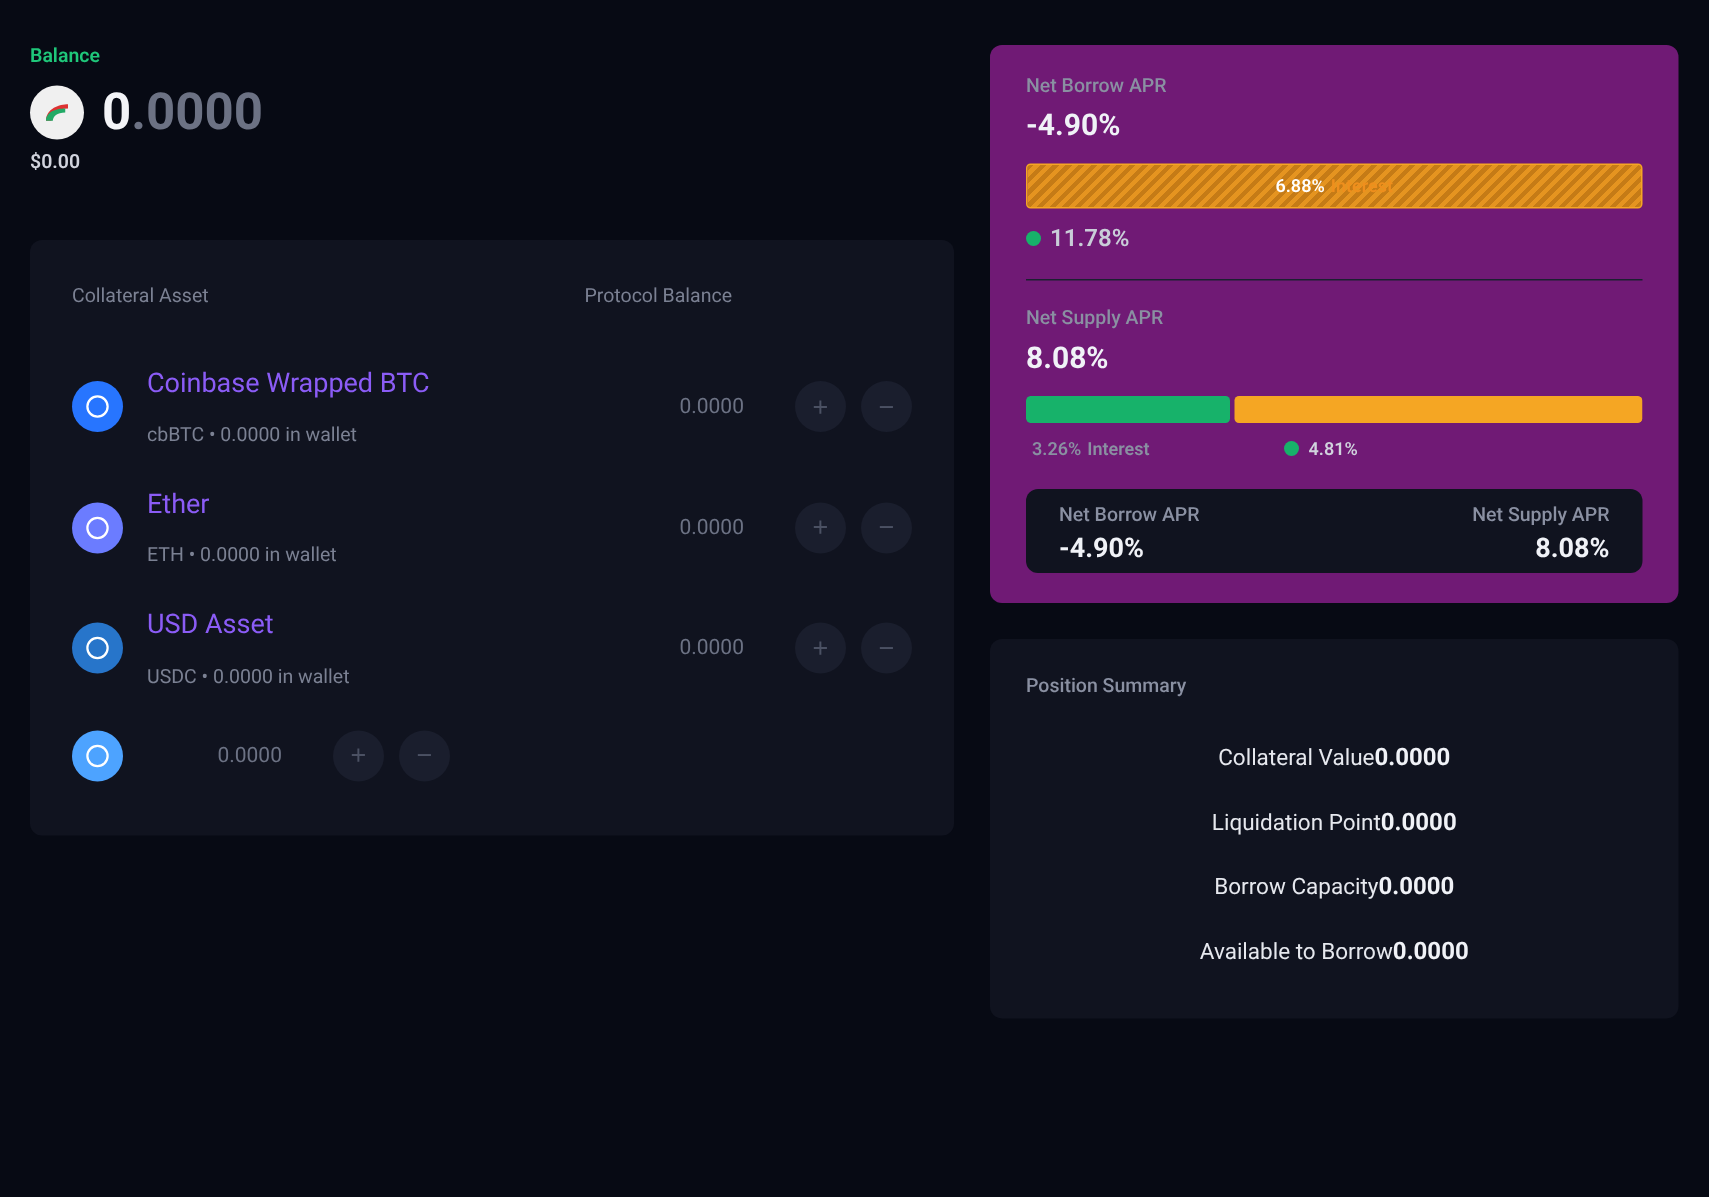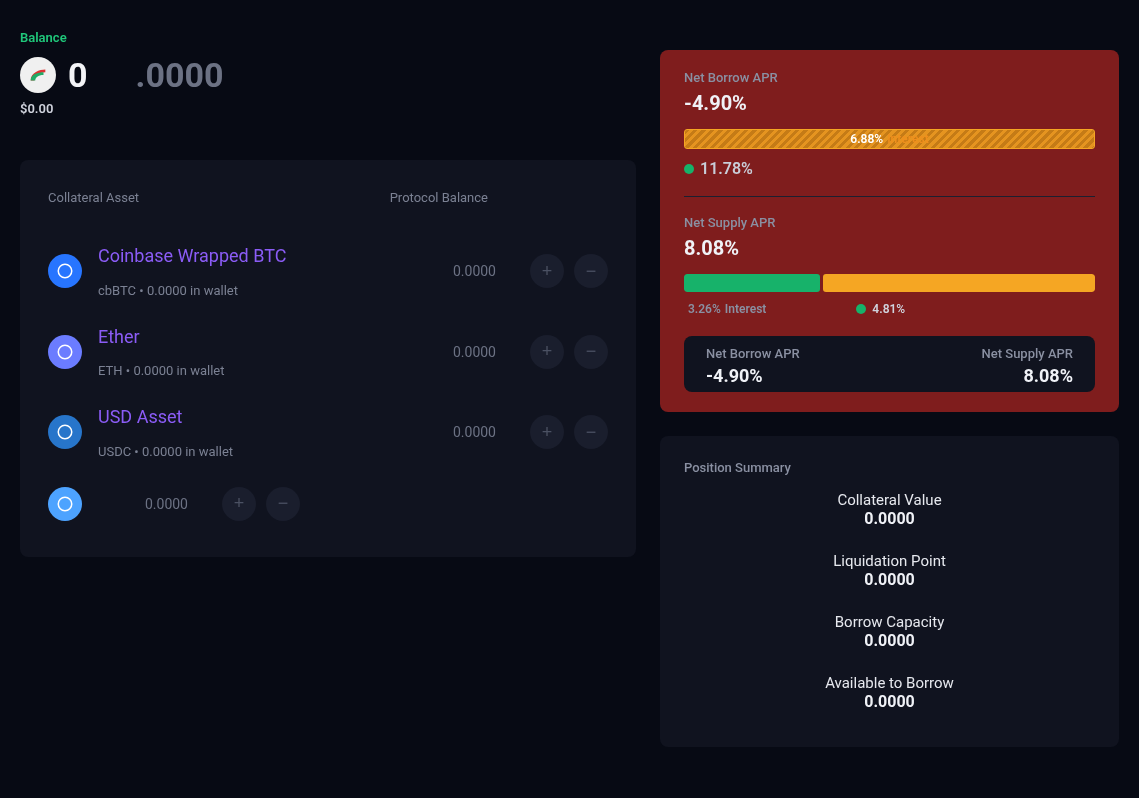--- a/index.html
+++ b/index.html
@@ -19,21 +19,21 @@
   }
   
   .balance-label { color:#1fc77a; font-size:13px; font-weight:600; margin-bottom:10px;}
   .balance-row { display:flex; align-items:center; gap:12px;}
   .balance-logo {
     width:36px; height:36px; border-radius:50%; background:#f0f0f0;
     display:flex; align-items:center; justify-content:center;
   }
   .balance-logo svg{width:22px;height:22px;}
   .balance-amount { font-size:34px; font-weight:700; color:#f3f4f7;}
-  .balance-amount .faded { color:#6c7284;margin-left:48px;}
+  .balance-amount .faded { color:#6c7284;}
   .balance-usd { font-size:13px; font-weight:600; color:#d0d3dd; margin-top:6px;}
   .panel {
     background:#10131f;
     border-radius:8px;
     padding:24px;
   }
   .left-panel { margin-top:44px; padding:30px 28px 22px 28px;}
   .col-headers { display:flex; justify-content:space-between; color:#7b8193; font-size:13px; margin-bottom:26px;}
   .col-headers .right { padding-right:120px;}
   .asset-row {
@@ -55,26 +55,26 @@
   .asset-balance { color:#6c7284; font-size:14px; width:90px; text-align:right;}
   .asset-actions { display:flex; gap:10px; margin-left:18px;}
   .round-btn {
     width:34px;height:34px;border-radius:50%;
     background:#1a1e2d; color:#4b5163;
     border:none; display:flex; align-items:center; justify-content:center;
     font-size:18px; cursor:pointer;
   }
   
   .right-col{display:flex;flex-direction:column;gap:24px;}
-  .apr-card{background:#7f1d1d;border-radius:8px;padding:20px 24px;margin-top:20px;}
+  .apr-card{background:#701a75;border-radius:8px;padding:20px 24px;}
   .small-label{color:#8a90a2;font-size:13px;font-weight:500;}
   .apr-value{color:#f0f2f7;font-size:20px;font-weight:700;margin-top:6px;}
   .bar-wrap{margin-top:14px;}
   .bar-orange-full{
-    height:20px;border:1px solid #f5a623;border-radius:3px;
+    height:30px;border:1px solid #f5a623;border-radius:3px;
     background:repeating-linear-gradient(135deg,#c57b16 0 3px,#e59420 3px 6px);
     position:relative;display:flex;align-items:center;justify-content:center;
     color:#fff;font-size:12px;font-weight:600;
   }
   .bar-orange-full .lbl-interest{color:#ef8f1d;margin-left:4px;}
   .sublegend{display:flex;align-items:center;gap:6px;margin-top:10px;font-size:16px;color:#c9cdd8;font-weight:600;}
   .dot{width:10px;height:10px;border-radius:50%;display:inline-block;}
   .dot-green{background:#17b26a;}
   .divider{height:1px;background:#1b2030;margin:18px 0;}
   .dual-bar{display:flex;height:18px;border-radius:3px;overflow:hidden;gap:3px;margin-top:14px;}
@@ -86,22 +86,22 @@
   .legend-row .l1 span{color:#8a90a2;margin-left:4px;}
   .legend-row .l2{color:#d0d3dd;display:flex;align-items:center;gap:6px;}
   .summary-grid{
     background:#10131f;border-radius:8px;padding:10px 22px 6px 22px;margin-top:20px;
     display:flex;justify-content:space-between;align-items:flex-start;
   }
   .summary-grid .col{display:flex;flex-direction:column;}
   .summary-grid .col.right{align-items:flex-end;}
   .summary-grid .val{font-weight:700;font-size:18px;margin-top:4px;color:#f0f2f7;}
   .pos-panel{background:#10131f;border-radius:8px;padding:24px;}
-  .pos-title{color:#8a90a2;font-size:13px;font-weight:500;margin-bottom:4px;}
-  .pos-row{display:flex;justify-content:flex-end;align-items:center;padding:12px 0;flex-direction:column;}
+  .pos-title{color:#8a90a2;font-size:13px;font-weight:500;margin-bottom:18px;}
+  .pos-row{display:flex;justify-content:center;align-items:center;padding:12px 0;}
   .pos-row .k{color:#e6e8ee;font-size:15px;}
   .pos-row .v{color:#f0f2f7;font-size:16px;font-weight:700;}
 </style>
 </head>
 <body>
 
 <div class="layout">
 
   <div>
     <div class="balance-label">Balance</div>

